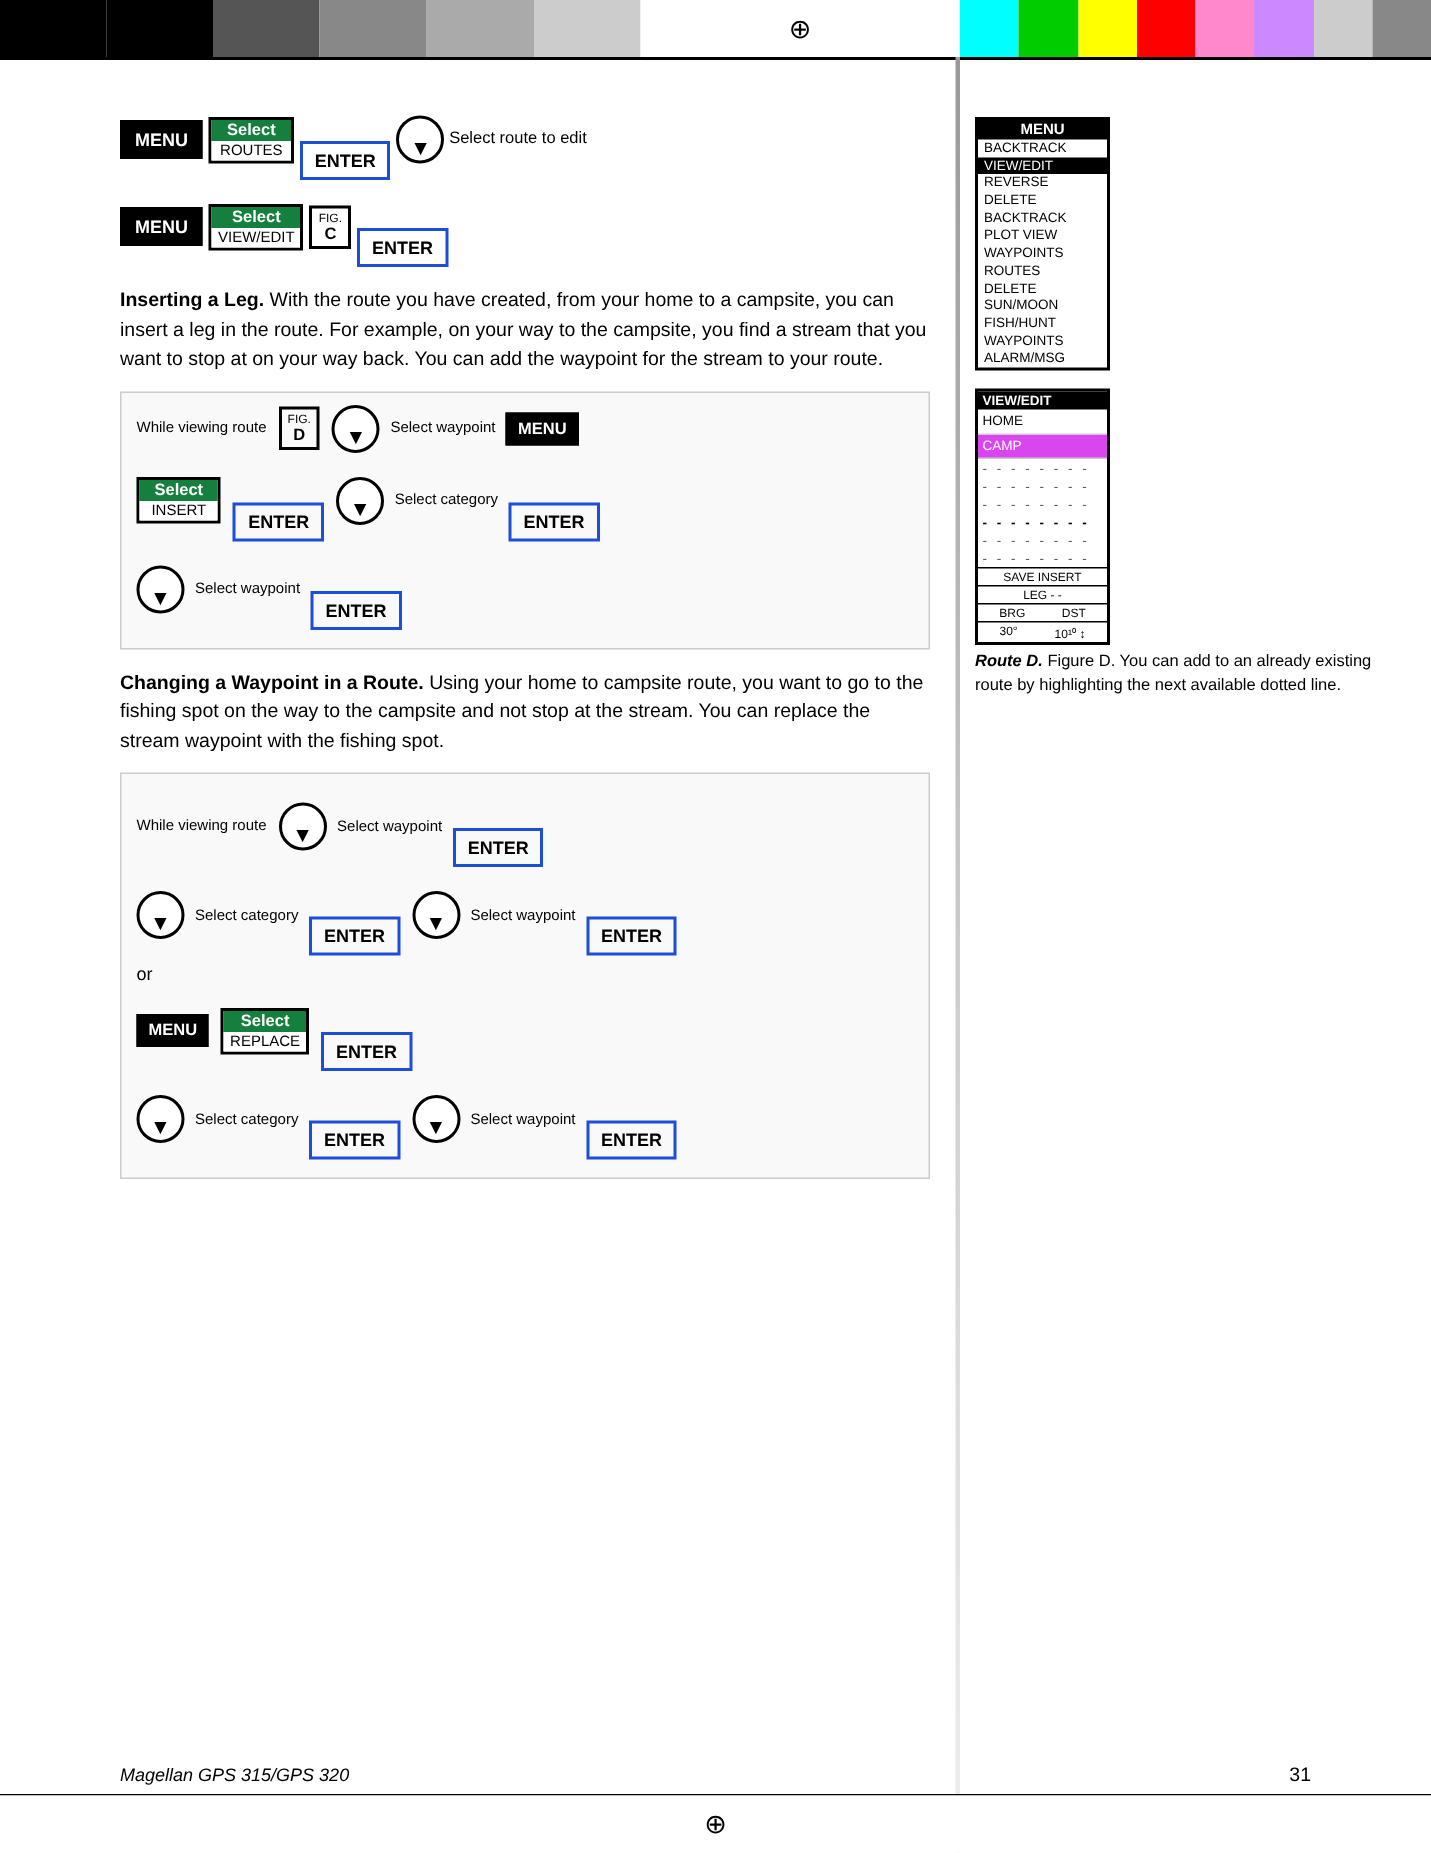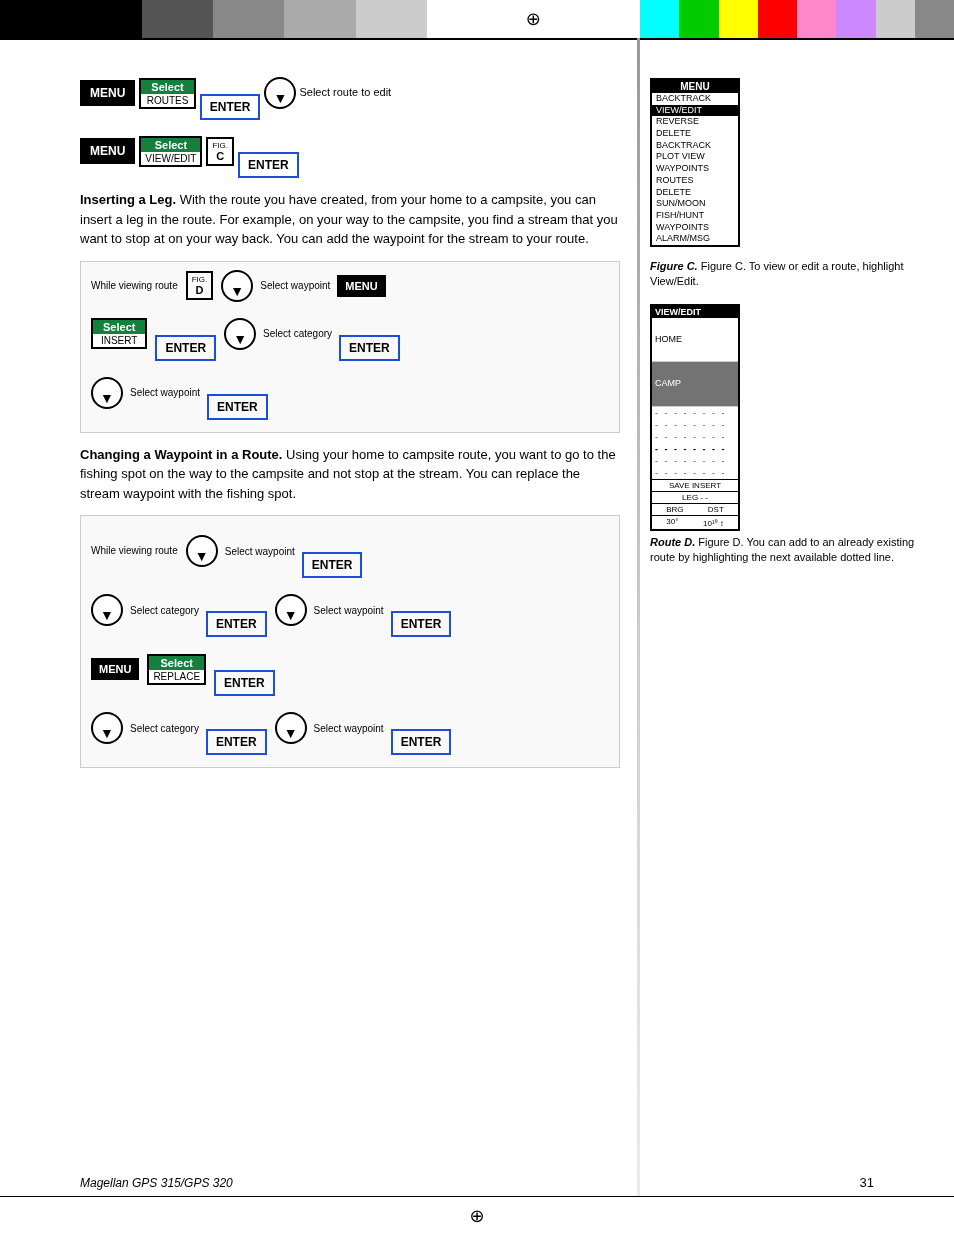--- a/index.html
+++ b/index.html
@@ -285,26 +285,26 @@
       width: 90px;
     }
     .vedit-title {
       background: #000;
       color: #fff;
       font-weight: bold;
       padding: 1px 3px;
       font-size: 9px;
     }
     .vedit-item {
-      padding: 16px 3px;
+      padding: 2px 3px;
       line-height: 1.3;
       border-bottom: 1px solid #ccc;
     }
     .vedit-item.selected {
-      background: #737373;
+      background: #d946ef;
       color: #fff;
     }
     .vedit-save {
       background: #fff;
       color: #000;
       text-align: center;
       font-size: 8px;
       padding: 1px;
       border-top: 1px solid #000;
     }
@@ -453,20 +453,21 @@
       </div>
       <div style="font-size:10px;text-align:center;margin:0 3px;">Select category</div>
       <div class="btn-enter">ENTER</div>
       <div style="position:relative;width:32px;height:32px;margin-left:4px;" class="arrow-circle">
         <span style="font-size:14px;position:absolute;bottom:1px;">▼</span>
       </div>
       <div style="font-size:10px;text-align:center;margin:0 3px;">Select waypoint</div>
       <div class="btn-enter">ENTER</div>
     </div>
 
+    <div class="or-text">or</div>
 
     <div class="diagram-row" style="margin-bottom:5px;">
       <div class="btn-menu" style="font-size:11px;padding:3px 6px;">MENU</div>
       <div class="btn-select-container" style="margin-left:4px;">
         <div class="btn-select-top">Select</div>
         <div class="btn-select-bottom">REPLACE</div>
       </div>
       <div class="btn-enter" style="margin-left:4px;">ENTER</div>
     </div>
 
@@ -498,24 +499,20 @@
     <div class="menu-box-item">PLOT VIEW</div>
     <div class="menu-box-item">WAYPOINTS</div>
     <div class="menu-box-item">ROUTES</div>
     <div class="menu-box-item">DELETE</div>
     <div class="menu-box-item">SUN/MOON</div>
     <div class="menu-box-item">FISH/HUNT</div>
     <div class="menu-box-item">WAYPOINTS</div>
     <div class="menu-box-item">ALARM/MSG</div>
   </div>
 
-  <div class="fig-caption">
-    <em>Figure C.</em>
-    <span>Figure C.  To view or edit a route, highlight View/Edit.</span>
-  </div>
 
   <div class="vedit-box">
     <div class="vedit-title">VIEW/EDIT</div>
     <div class="vedit-item">HOME</div>
     <div class="vedit-item selected">CAMP</div>
 
     <div style="padding:1px 3px;font-size:9px;letter-spacing:2px;color:#555;">- - - - - - - -</div>
     <div style="padding:1px 3px;font-size:9px;letter-spacing:2px;color:#555;">- - - - - - - -</div>
     <div style="padding:1px 3px;font-size:9px;letter-spacing:2px;color:#555;">- - - - - - - -</div>
     <div style="padding:1px 3px;font-size:9px;font-weight:bold;letter-spacing:2px;color:#000;">- - - - - - - -</div>

